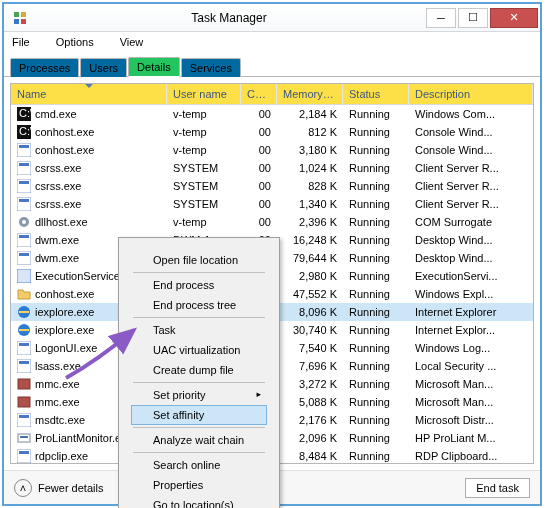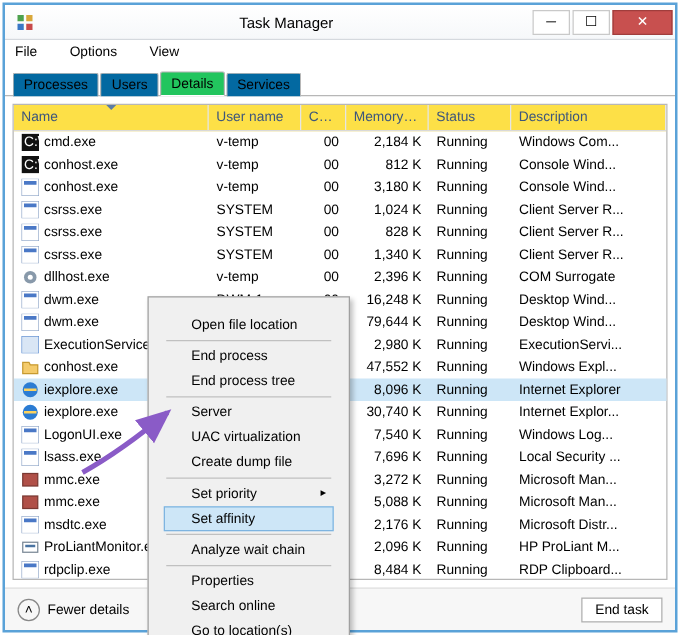--- a/index.html
+++ b/index.html
@@ -413,31 +413,31 @@
     <button class="endtask">End task</button>
   </div>
 </div>
 
 <div class="ctxmenu">
   <div class="ctxitem">Open file location</div>
   <div class="ctxsep"></div>
   <div class="ctxitem">End process</div>
   <div class="ctxitem">End process tree</div>
   <div class="ctxsep"></div>
-  <div class="ctxitem">Server</div>
+  <div class="ctxitem">Task</div>
   <div class="ctxitem">UAC virtualization</div>
   <div class="ctxitem">Create dump file</div>
   <div class="ctxsep"></div>
   <div class="ctxitem sub">Set priority</div>
   <div class="ctxitem hov">Set affinity</div>
   <div class="ctxsep"></div>
   <div class="ctxitem">Analyze wait chain</div>
   <div class="ctxsep"></div>
+  <div class="ctxitem">Search online</div>
   <div class="ctxitem">Properties</div>
-  <div class="ctxitem">Search online</div>
   <div class="ctxitem">Go to location(s)</div>
 </div>
 
 <svg class="arrow" width="90" height="70">
   <defs>
       <marker id="ah" markerWidth="8" markerHeight="8" refX="6" refY="3" orient="auto">
         <path d="M0,0 L7,3 L0,6 Z" fill="#8a5bc7"></path>
       </marker>
     </defs>
   <path d="M8 58 Q 40 40 76 10" stroke="#8a5bc7" stroke-width="4" fill="none" marker-end="url(#ah)"></path>

